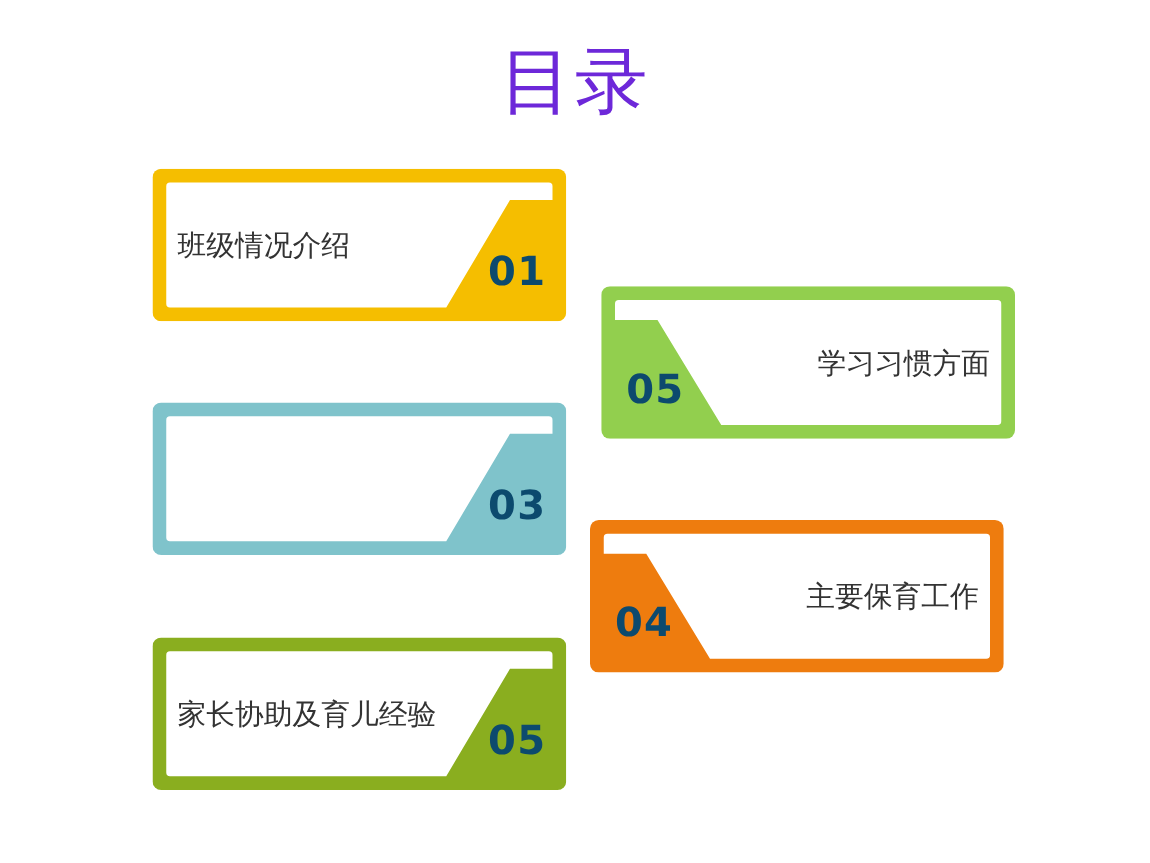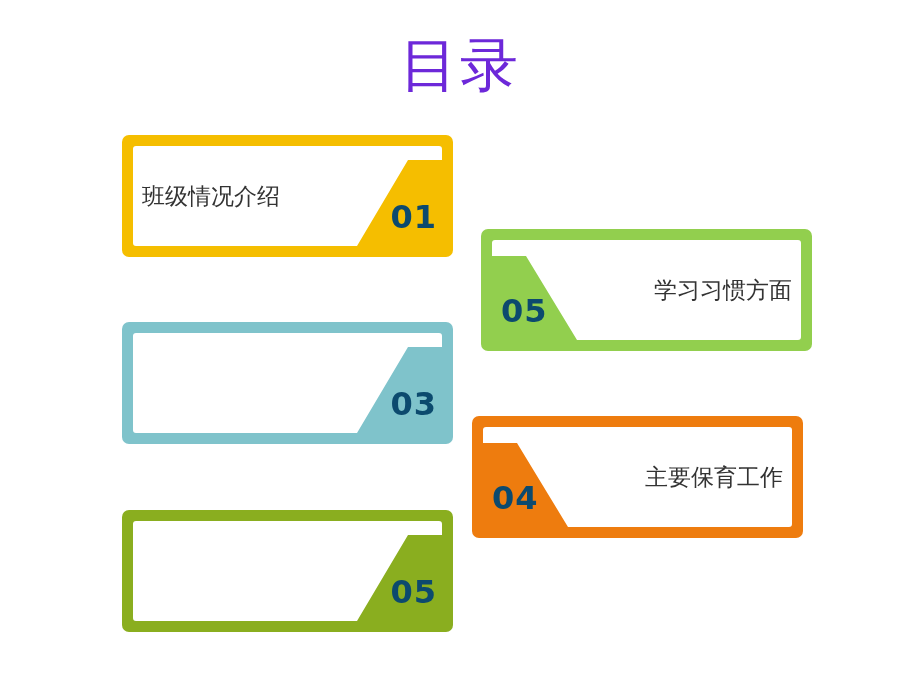--- a/index.html
+++ b/index.html
@@ -66,14 +66,15 @@
   </svg>
   <div class="label">主要保育工作</div>
   <div class="num">04</div>
 </div>
 
 <div class="card left" style="left:122px; top:510px;">
   <svg class="shape" width="331" height="122" viewBox="0 0 331 122">
     <rect x="0" y="0" width="331" height="122" rx="7" fill="#8AAE1F"></rect>
     <path d="M14,11 H317 Q320,11 320,14 V25 H286 L235,111 H14 Q11,111 11,108 V14 Q11,11 14,11 Z" fill="#ffffff"></path>
   </svg>
+  <div class="label">家长协助及育儿经验</div>
   <div class="num">05</div>
 </div>
 
 </body></html>

